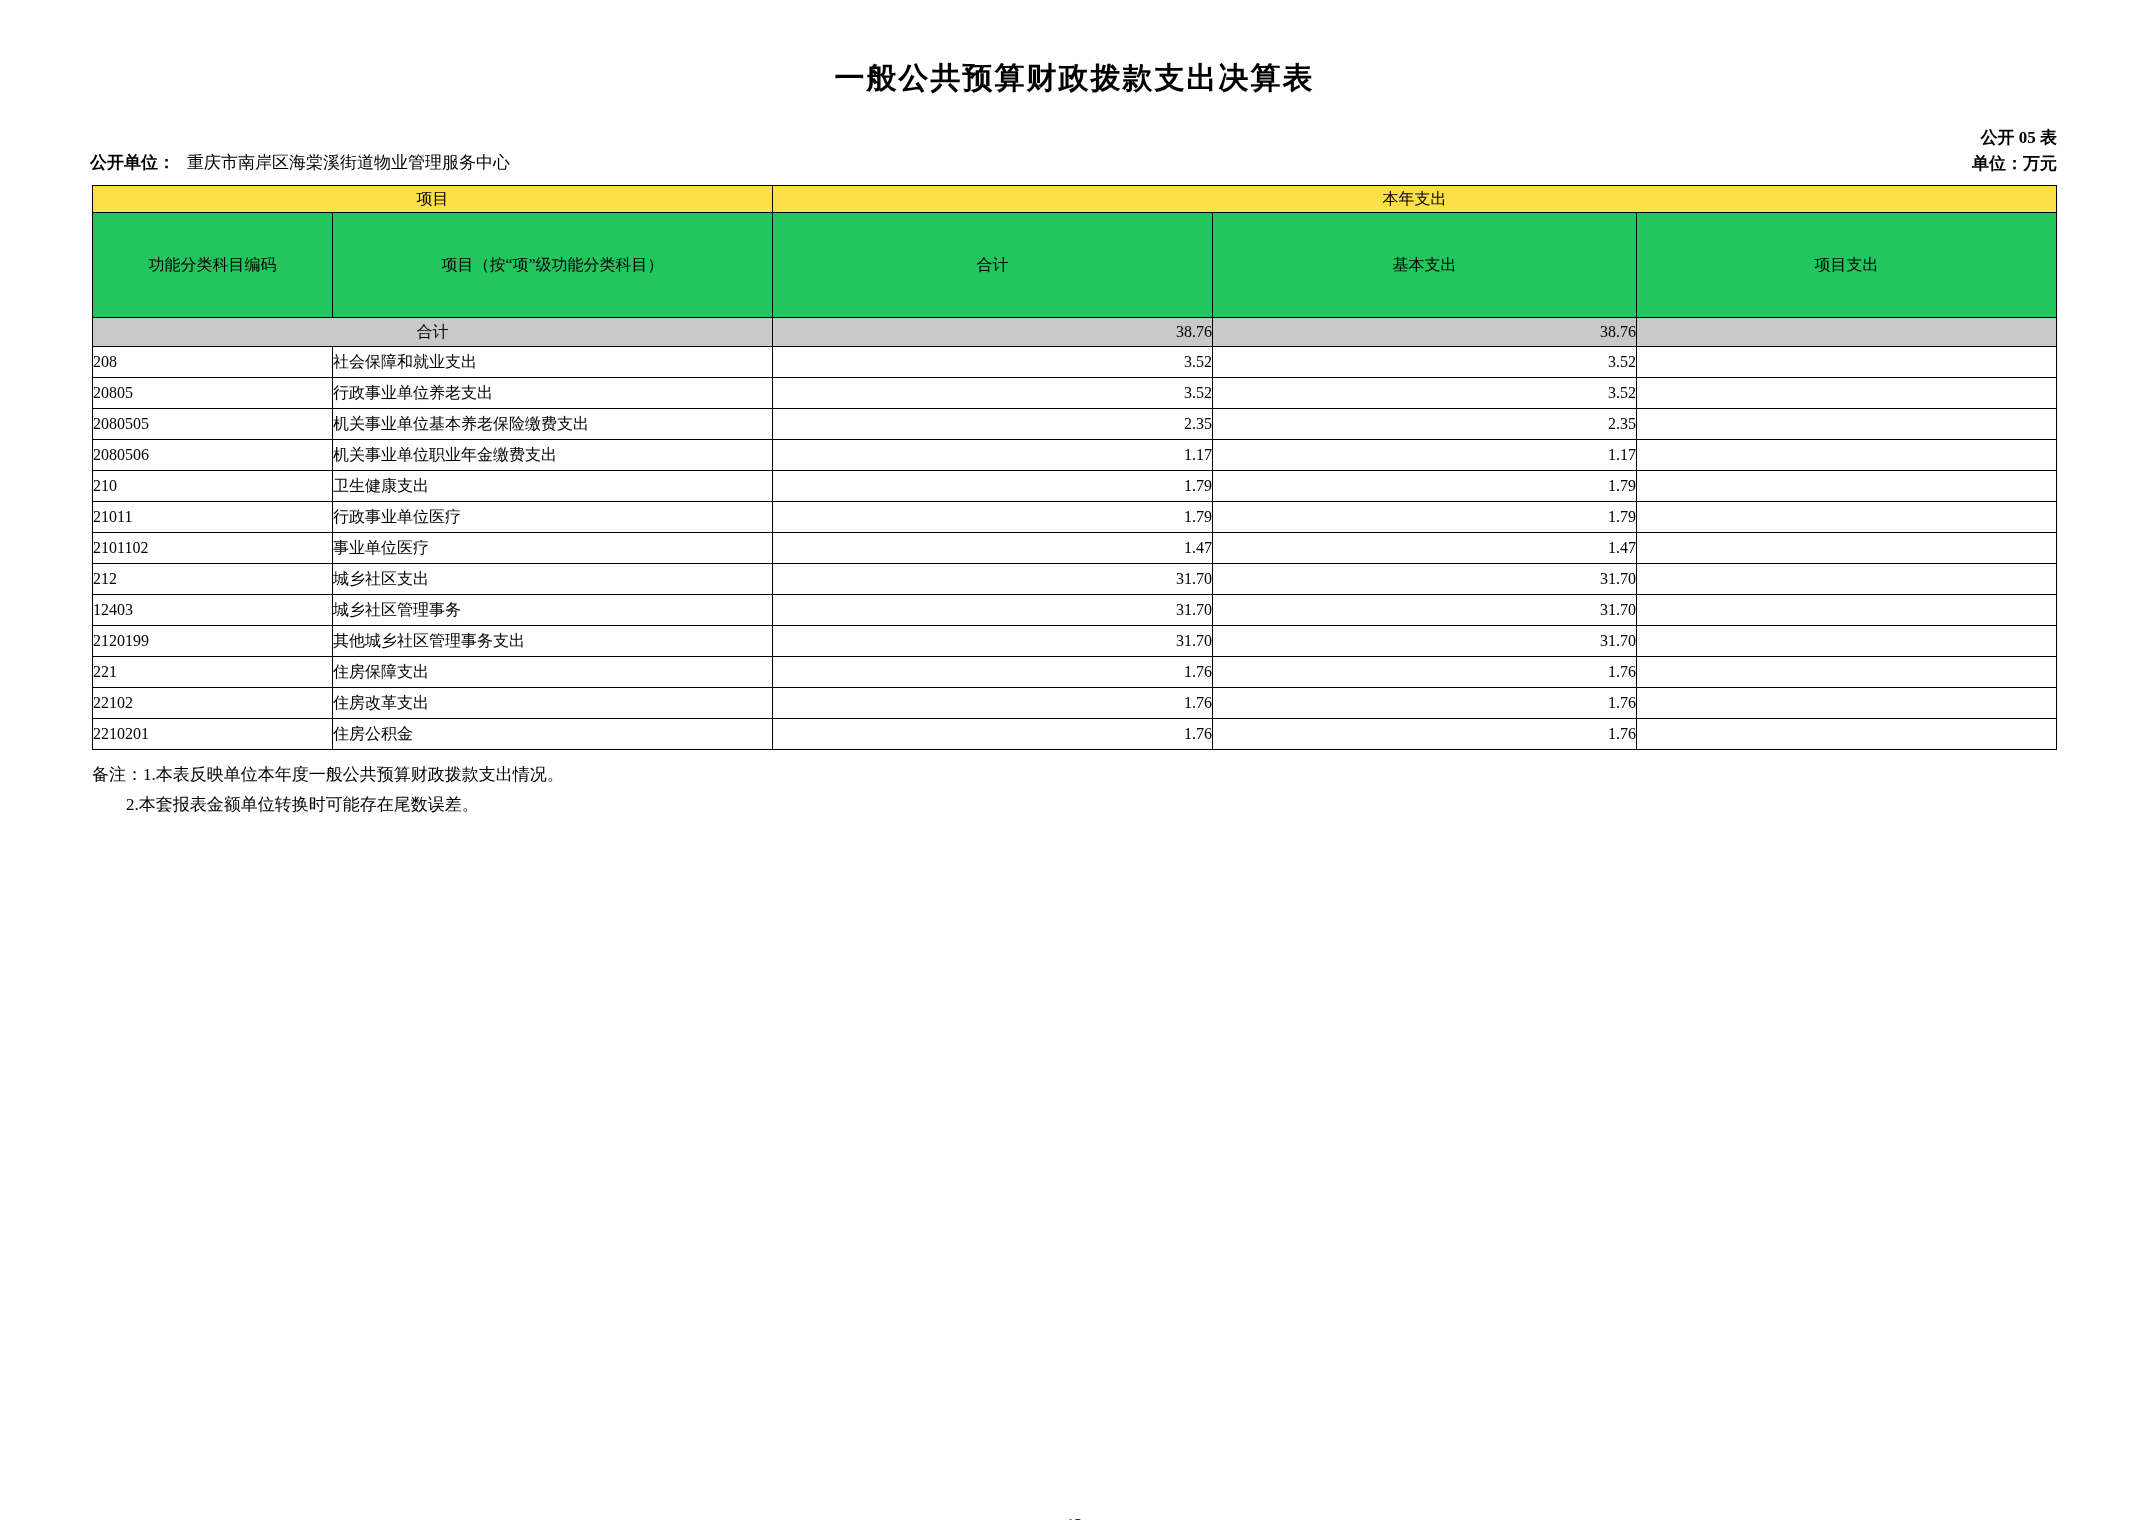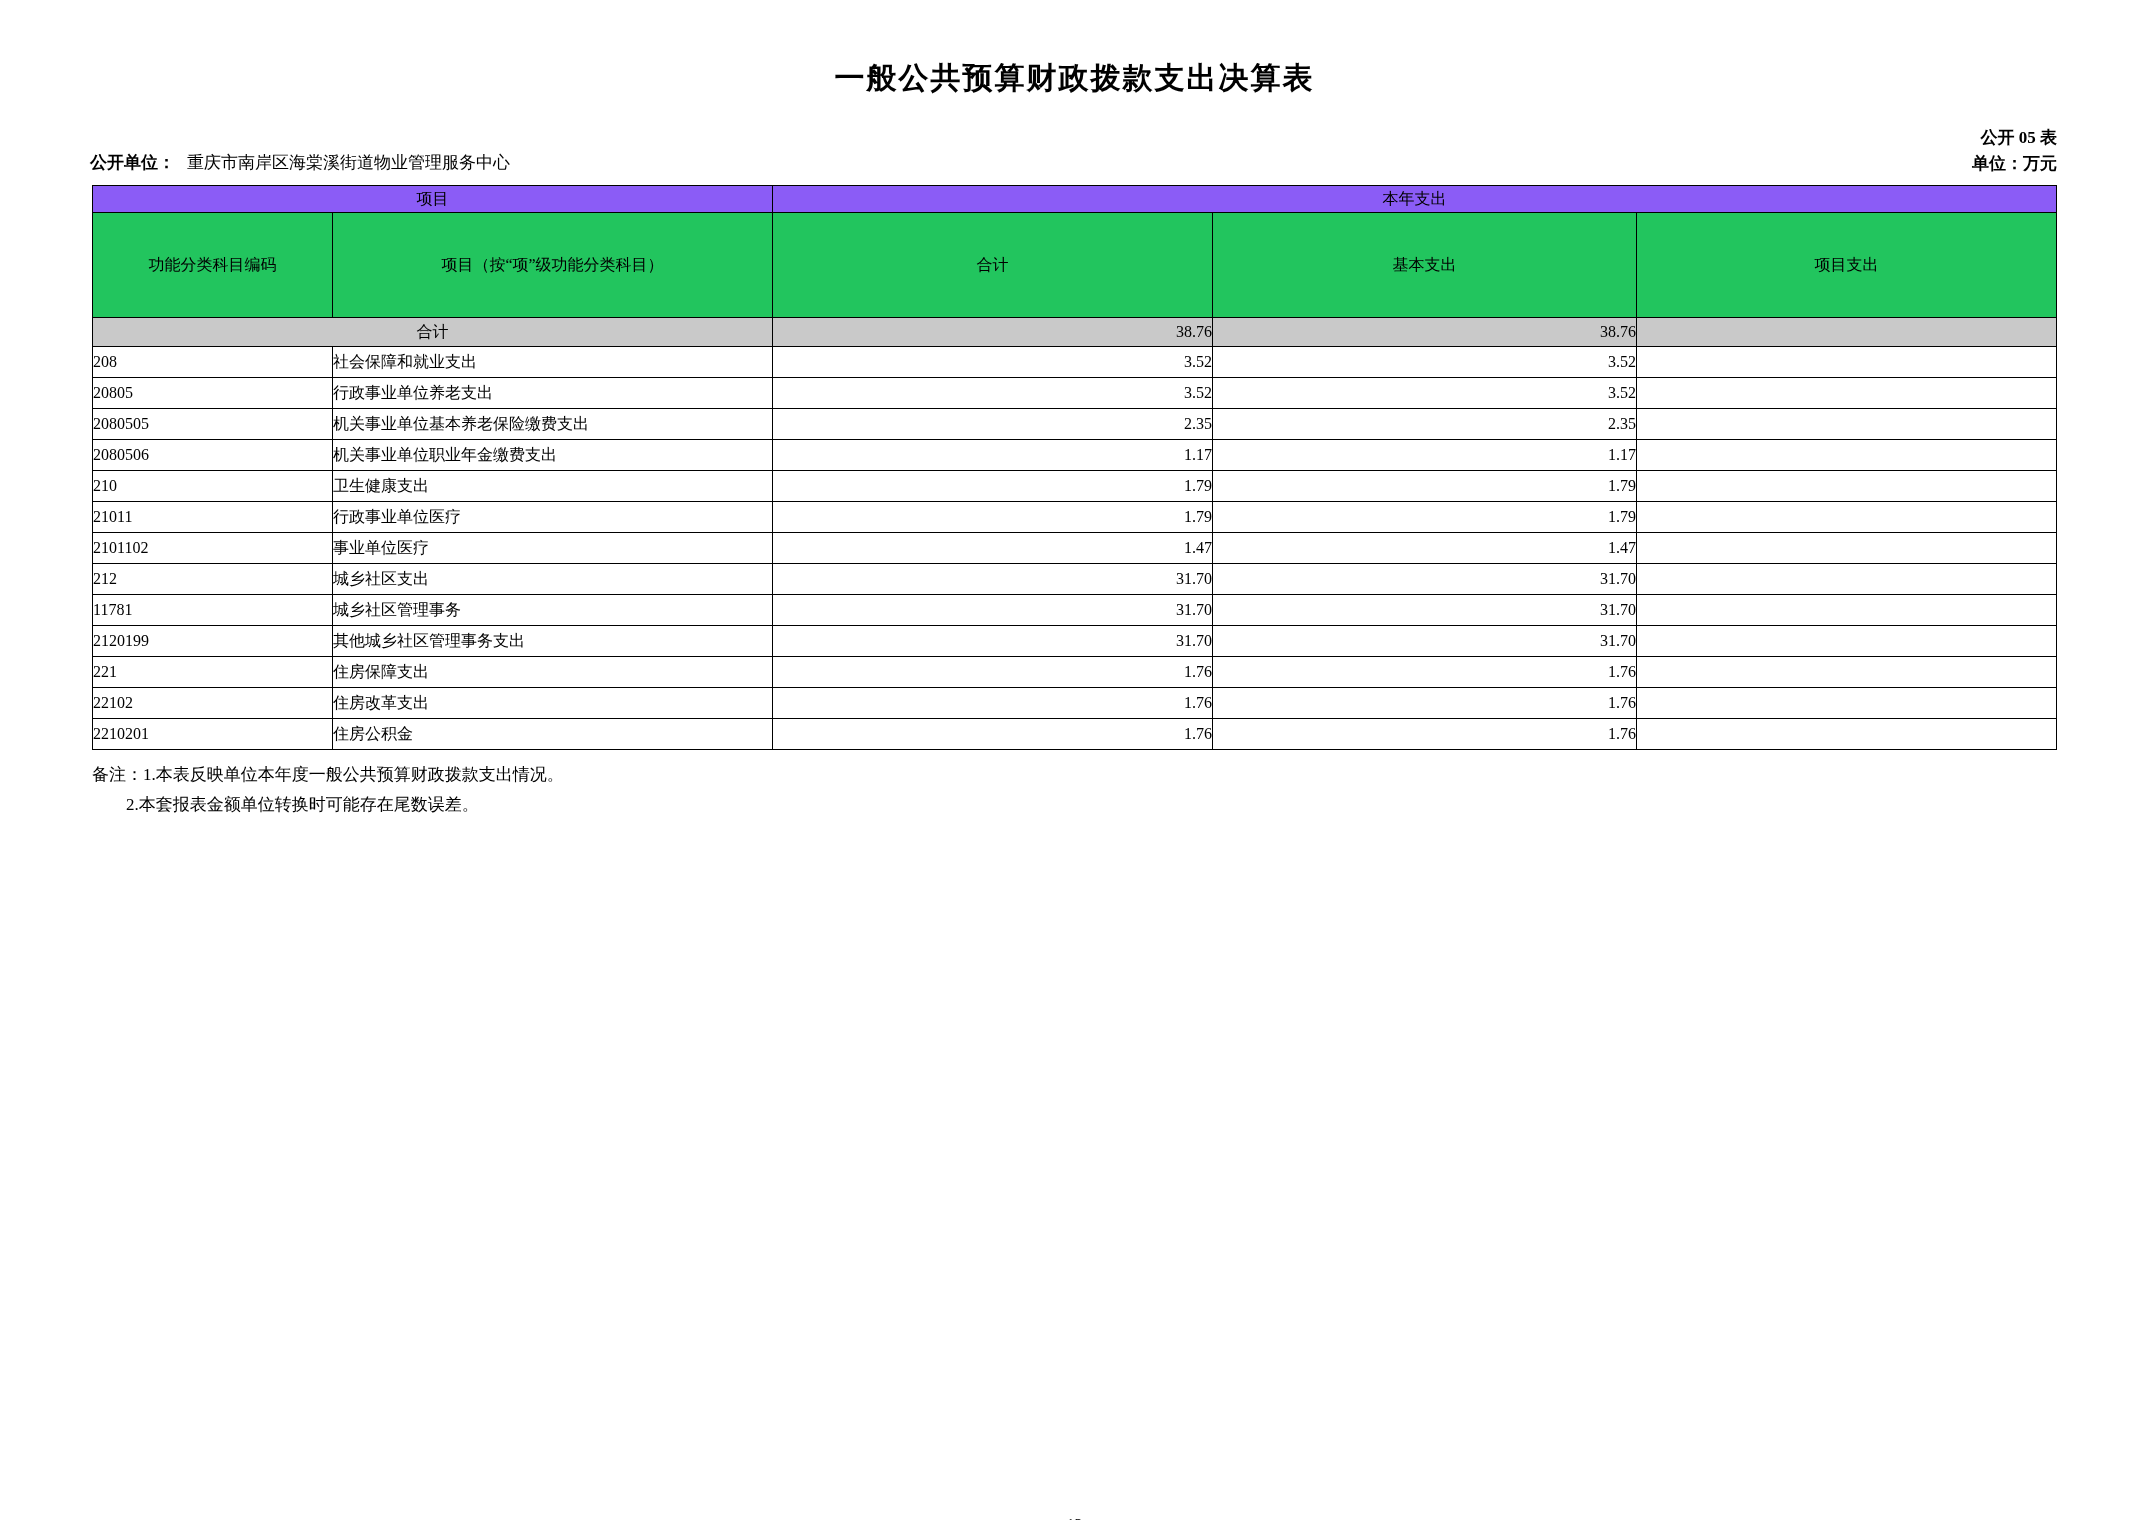--- a/index.html
+++ b/index.html
@@ -63,21 +63,21 @@
     table-layout: fixed;
   }
   table.main td, table.main th {
     border: 1px solid #000000;
     font-size: 16px;
     font-weight: normal;
     padding: 0;
     vertical-align: middle;
   }
   .hdr {
-    background: #8b5cf6;
+    background: #fde047;
     text-align: center;
     height: 26px;
   }
   .hdr-tall {
     background: #22c55e;
     text-align: center;
     height: 104px;
     font-size: 17px;
   }
   .total-row td {
@@ -215,21 +215,21 @@
         <td class="blank"></td>
       </tr>
       <tr>
         <td class="code">212</td>
         <td class="name">城乡社区支出</td>
         <td class="num">31.70</td>
         <td class="num">31.70</td>
         <td class="blank"></td>
       </tr>
       <tr>
-        <td class="code">11781</td>
+        <td class="code">12403</td>
         <td class="name">城乡社区管理事务</td>
         <td class="num">31.70</td>
         <td class="num">31.70</td>
         <td class="blank"></td>
       </tr>
       <tr>
         <td class="code">2120199</td>
         <td class="name">其他城乡社区管理事务支出</td>
         <td class="num">31.70</td>
         <td class="num">31.70</td>

